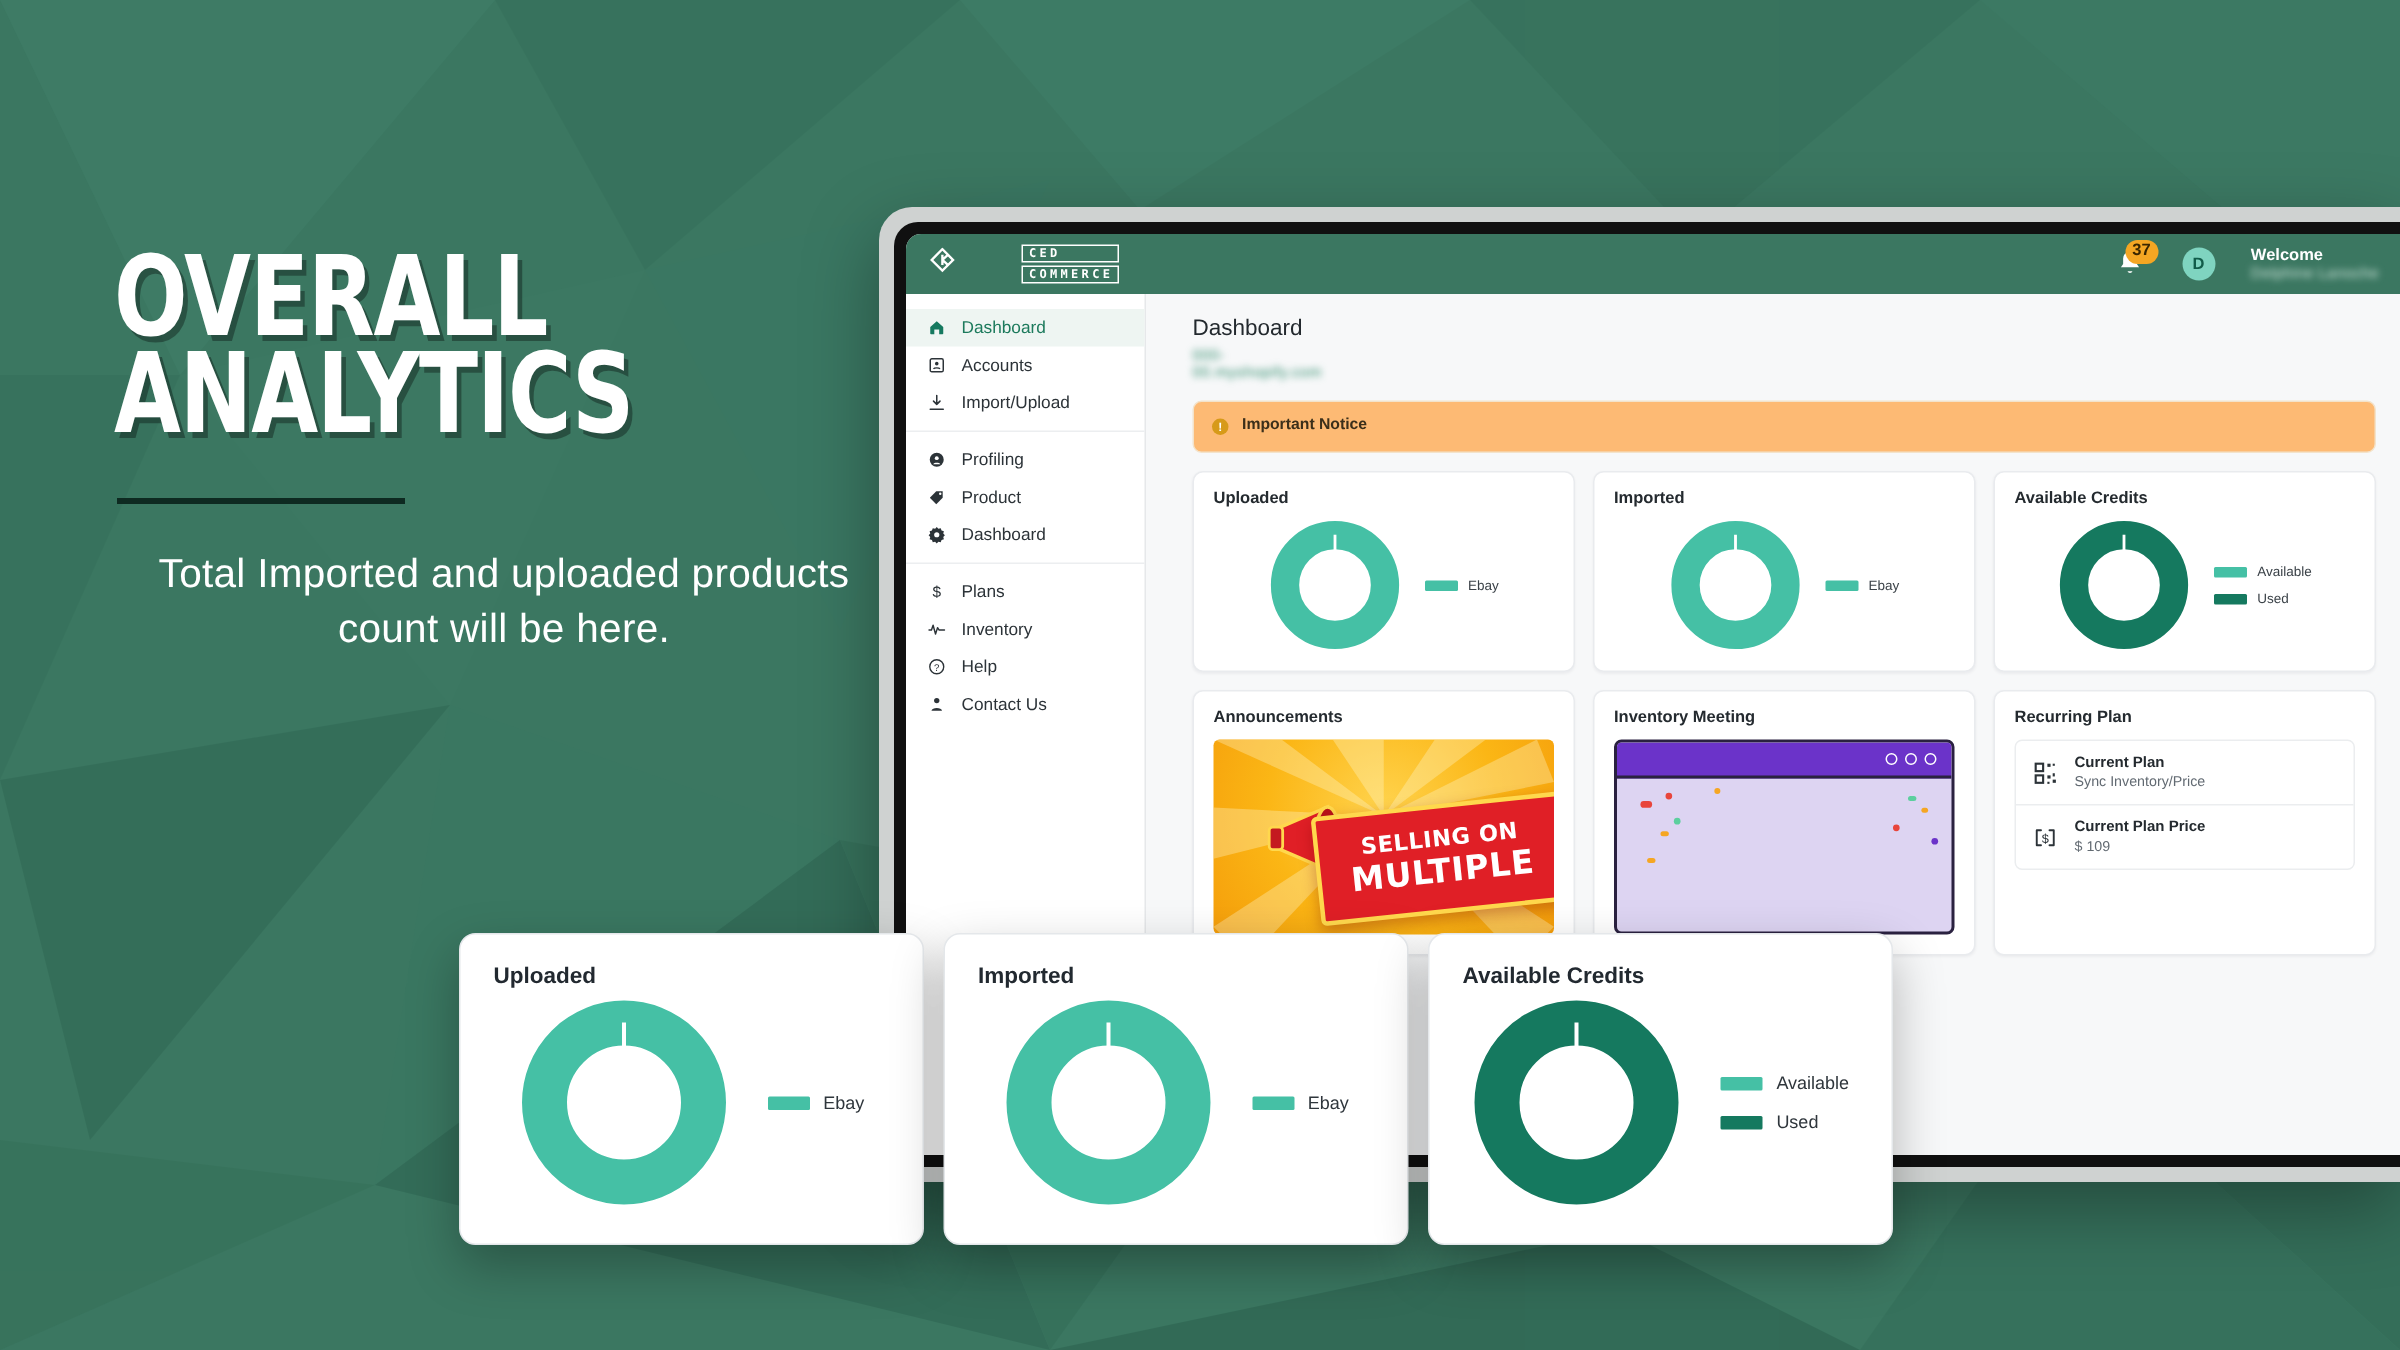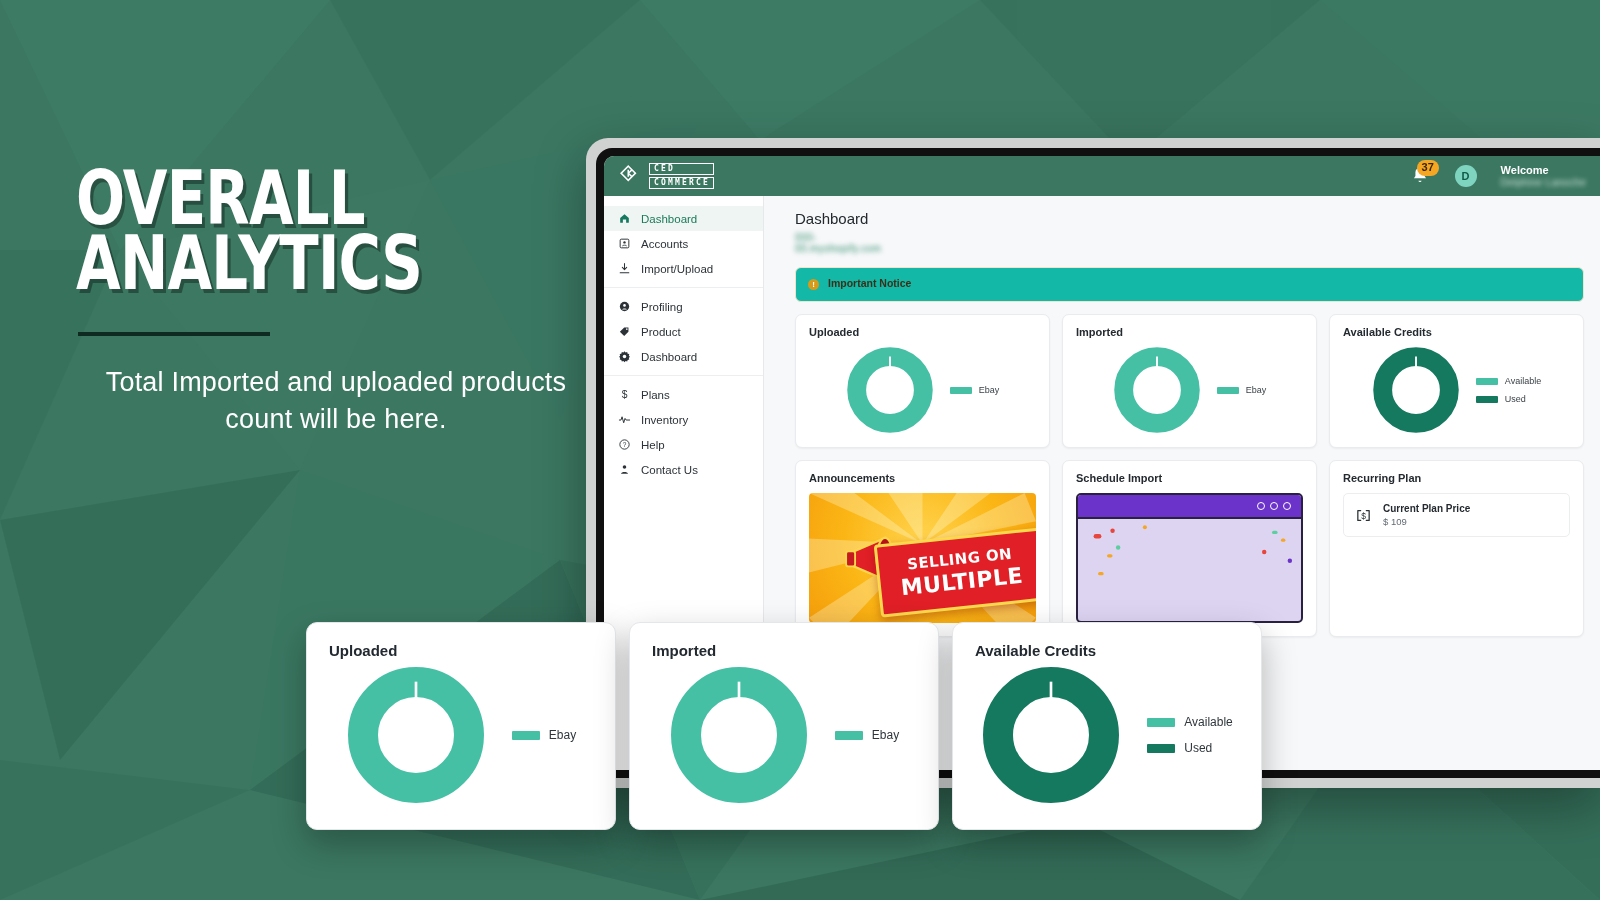--- a/index.html
+++ b/index.html
@@ -63,21 +63,21 @@
     display:flex; flex-direction:column;
   }
 
   
   .topbar {
     height:40px; background:#3b7761; flex:none;
     display:flex; align-items:center; justify-content:space-between;
     padding:0 14px 0 16px;
   }
   .logo { display:flex; align-items:center; gap:7px; }
-  .logo-text { display:flex; flex-direction:column; gap:2px; }
+  .logo-text { display:flex; flex-direction:column; gap:2px;margin-left:32px; }
   .logo-text span {
     border:1.3px solid #ffffff; color:#ffffff;
     font-family:"DejaVu Sans Mono", monospace;
     font-size:8px; font-weight:bold; letter-spacing:2.2px;
     padding:1px 3px 1px 4px; line-height:1;
   }
   .topbar-right { display:flex; align-items:center; gap:24px; }
   .bell-wrap { position:relative; width:22px; height:22px; }
   .badge {
     position:absolute; left:8px; top:-5px;
@@ -116,21 +116,21 @@
   .nav-item .ic { width:13px; height:13px; flex:none; display:block; }
 
   .content { flex:1; padding:14px 16px 0 18px; overflow:hidden; }
   .page-title { font-size:15px; color:#23292e; font-weight:500; }
   .page-sub {
     font-size:10px; color:#2d8a6b; margin-top:5px;
     filter:blur(2.6px); width:92px; letter-spacing:.4px;
   }
 
   .notice {
-    margin-top:13px; background:#14b8a6; border:1px solid #f3e3cb;
+    margin-top:13px; background:#fdba74; border:1px solid #f3e3cb;
     border-radius:6px; padding:9px 12px 11px 12px;
     display:flex; gap:9px;
   }
   .notice-dot {
     width:11px; height:11px; border-radius:50%; background:#d79a19;
     flex:none; margin-top:2px; position:relative;
   }
   .notice-dot::after {
     content:"!"; position:absolute; inset:0; color:#fff;
     font-size:8px; font-weight:bold; line-height:11px; text-align:center;
@@ -450,21 +450,21 @@
                 <rect x="2" y="30" width="12" height="20" rx="3" fill="#c41a20" stroke="#ffd84d" stroke-width="2.5"></rect>
               </svg>
               <div class="promo-plate">
                 <div class="plate-l1">SELLING ON</div>
                 <div class="plate-l2">MULTIPLE</div>
               </div>
             </div>
           </div>
 
           <div class="card">
-            <div class="card-title">Schedule Import</div>
+            <div class="card-title">Inventory Meeting</div>
             <div class="meeting-img">
               <div class="meeting-bar">
                 <span class="mdot"></span>
                 <span class="mdot"></span>
                 <span class="mdot"></span>
               </div>
               <div class="meeting-body">
                 <svg width="100%" height="100%" viewBox="0 0 200 110">
                   <g>
                     <rect x="14" y="12" width="7" height="4" rx="2" fill="#e8453c"></rect>
@@ -481,20 +481,38 @@
                 </svg>
               </div>
             </div>
           </div>
 
           <div class="card">
             <div class="card-title">Recurring Plan</div>
             <div class="plan-list">
               <div class="plan-row">
                 <svg class="plan-ic" viewBox="0 0 24 24">
+                  <g fill="#2c3338">
+                    <rect x="3" y="3" width="7" height="7" fill="none" stroke="#2c3338" stroke-width="2"></rect>
+                    <rect x="14" y="3" width="3" height="3"></rect>
+                        <rect x="19" y="3" width="2" height="2"></rect>
+                    <rect x="3" y="14" width="7" height="7" fill="none" stroke="#2c3338" stroke-width="2"></rect>
+                    <rect x="14" y="14" width="3" height="3"></rect>
+                        <rect x="19" y="18" width="3" height="3"></rect>
+                    <rect x="14" y="20" width="2" height="2"></rect>
+                        <rect x="19" y="12" width="2" height="3"></rect>
+                  </g>
+                </svg>
+                <div>
+                  <div class="plan-k">Current Plan</div>
+                  <div class="plan-v">Sync Inventory/Price</div>
+                </div>
+              </div>
+              <div class="plan-row">
+                <svg class="plan-ic" viewBox="0 0 24 24">
                   <path d="M4 5v14M20 5v14M4 5h4M4 19h4M20 5h-4M20 19h-4" fill="none" stroke="#2c3338" stroke-width="1.8" stroke-linecap="round"></path>
                   <text x="12" y="17" font-size="12" font-family="Liberation Sans, sans-serif" text-anchor="middle" fill="#2c3338">$</text>
                 </svg>
                 <div>
                   <div class="plan-k">Current Plan Price</div>
                   <div class="plan-v">$ 109</div>
                 </div>
               </div>
             </div>
           </div>

